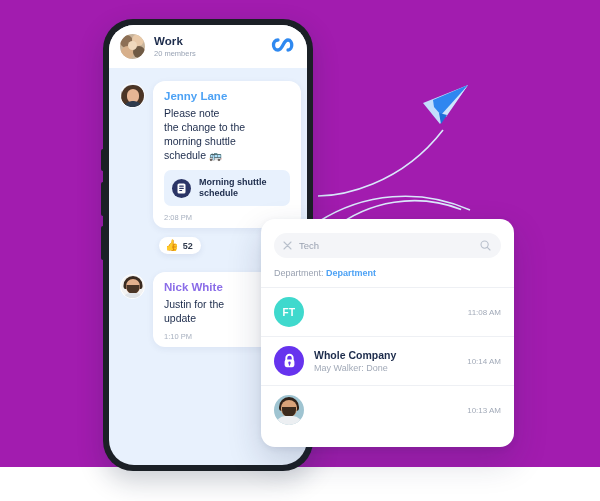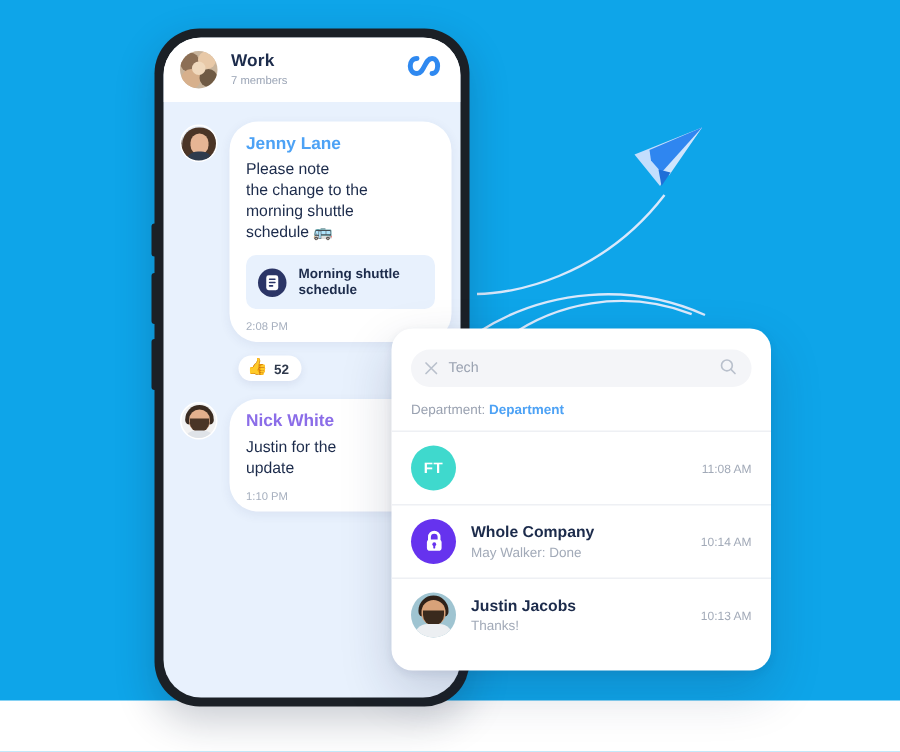--- a/index.html
+++ b/index.html
@@ -2,21 +2,21 @@
 <html><head>
 <meta charset="utf-8">
 <style>
   * { box-sizing: border-box; margin: 0; padding: 0; }
   html, body {
     width: 600px; height: 501px;
     background: #ffffff;
     font-family: "Liberation Sans", sans-serif;
     overflow: hidden;
   }
-  #stage { position: relative; width: 600px; height: 467px; background:#0ea5e9; }
+  #stage { position: relative; width: 600px; height: 467px; background:#a21caf; }
 
   
   .deco { position: absolute; left:0; top:0; width:600px; height:501px; pointer-events:none; }
 
   
   .phone {
     position: absolute; left: 103px; top: 19px;
     width: 210px; height: 452px;
     background: #1b2026;
     border-radius: 30px;
@@ -74,21 +74,21 @@
                  box-shadow: -7px 0 0 -1px #4b3526, 7px 0 0 -1px #4b3526; }
   .av-j .body { width:20px;height:9px; top:17px; border-radius:9px 9px 0 0; background:#2f3b4d; }
   
   .av-n { background:#f2f2f2; }
   .av-n .hair { width:19px;height:13px; top:1px; border-radius:10px 10px 3px 3px; background:#3a2b20; }
   .av-n .skin { width:14px;height:15px; top:4px; border-radius:7px; background:#e3b08d; }
   .av-n .beard { width:13px;height:9px; top:10px; border-radius:0 0 7px 7px; background:#4a3526; }
   .av-n .body { width:21px;height:8px; top:18px; border-radius:8px 8px 0 0; background:#dfe3e8; }
 
   .bubble {
-    margin-left:8px; background:#ffffff; border-radius:19px;
+    margin-left:8px; background:#ffffff; border-radius:12px;
     padding: 9px 11px 6px 11px;
     box-shadow: 0 2px 7px rgba(40,60,110,.07);
     min-width: 0;
   }
   .b1 { width:148px; }
   .b2 { width:130px; }
   .sender { font-size:11.5px; font-weight:bold; margin-bottom:4px; }
   .sender.blue { color:#4da2f5; }
   .sender.purple { color:#8b6de8; }
   .mtext { font-size:10.5px; line-height:14px; color:#1c2b4b; }
@@ -175,21 +175,21 @@
       <div class="ph-header">
         <div class="grp-avatar">
           <i class="ga1"></i>
             <i class="ga2"></i>
             <i class="ga3"></i>
             <i class="ga4"></i>
             <i class="ga5"></i>
         </div>
         <div class="hdr-txt">
           <div class="hdr-title">Work</div>
-          <div class="hdr-sub">7 members</div>
+          <div class="hdr-sub">20 members</div>
         </div>
         <div class="logo-wrap">
           <svg width="26" height="16" viewBox="0 0 26 16">
             <path d="M9 3 C 3 3, 3 13, 9 13 C 14 13, 14 3, 19 3 C 24 3, 24 13, 19 13" fill="none" stroke="#2f89f0" stroke-width="3.3" stroke-linecap="round"></path>
           </svg>
         </div>
       </div>
 
       <div class="ph-body">
 
@@ -222,21 +222,21 @@
           </div>
         </div>
 
         <div class="reaction-row">
           <div class="reaction">
             <span class="emo">👍</span>
             <span>52</span>
           </div>
         </div>
 
-        <div class="msg-row" style="margin-top:12px">
+        <div class="msg-row" style="margin-top:18px">
           <div class="av av-n">
             <span class="face hair"></span>
               <span class="face skin"></span>
             <span class="face beard"></span>
               <span class="face body"></span>
           </div>
           <div class="bubble b2">
             <div class="sender purple">Nick White</div>
             <div class="mtext" style="white-space:pre-line">Justin for the
 update</div>
@@ -293,23 +293,19 @@
         <div class="rtime">10:14 AM</div>
       </div>
 
       <div class="ritem">
         <div class="rav photo">
           <span class="hair"></span>
             <span class="skin"></span>
             <span class="beard"></span>
             <span class="body"></span>
         </div>
-        <div class="rtxt">
-          <div class="rname">Justin Jacobs</div>
-          <div class="rprev">Thanks!</div>
-        </div>
         <div class="rtime">10:13 AM</div>
       </div>
 
     </div>
   </div>
 
 </div>
 
 </body></html>

